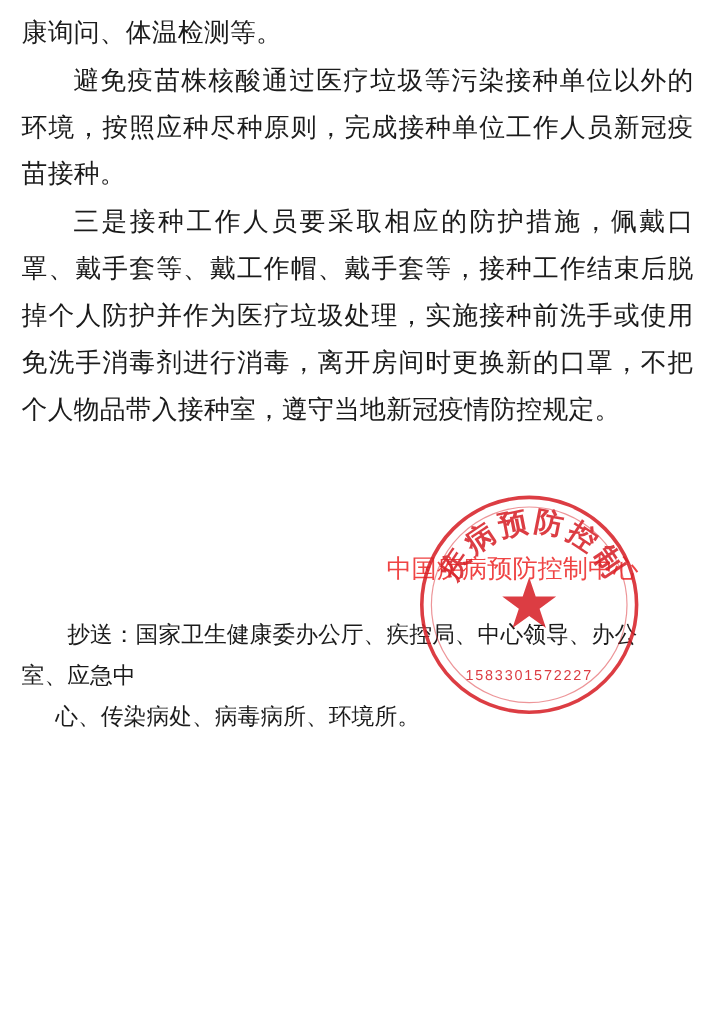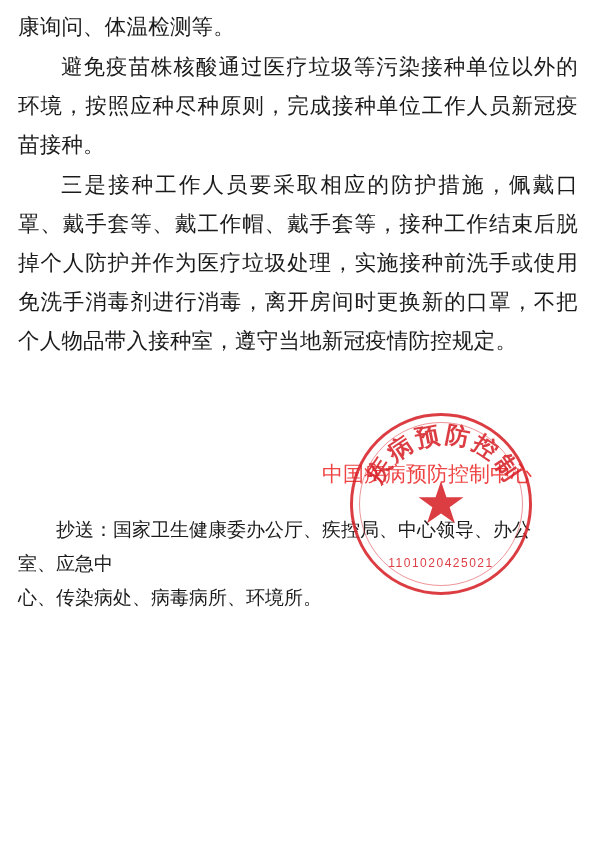--- a/index.html
+++ b/index.html
@@ -117,20 +117,21 @@
     font-size: 19px;
     line-height: 34px;
   }
   .cc-line {
     text-indent: 38px;
     white-space: pre-wrap;
     word-break: break-all;
   }
   .cc-line.cont {
     text-indent: 0;
+    margin-left: 28px;
   }
 </style>
 </head>
 <body>
 
 <div class="page">
 
   <p class="para">康询问、体温检测等。</p>
   <p class="para indent">避免疫苗株核酸通过医疗垃圾等污染接种单位以外的环境，按照应种尽种原则，完成接种单位工作人员新冠疫苗接种。</p>
   <p class="para indent">三是接种工作人员要采取相应的防护措施，佩戴口罩、戴手套等、戴工作帽、戴手套等，接种工作结束后脱掉个人防护并作为医疗垃圾处理，实施接种前洗手或使用免洗手消毒剂进行消毒，离开房间时更换新的口罩，不把个人物品带入接种室，遵守当地新冠疫情防控规定。</p>
@@ -145,21 +146,21 @@
       <div class="seal-inner"></div>
       <svg class="seal-arc" viewBox="0 0 182 182">
         <defs>
           <path id="arcpath" d="M 22,96 A 69,69 0 0 1 160,96"></path>
         </defs>
         <text>
           <textPath href="#arcpath" startOffset="50%" text-anchor="middle">疾病预防控制</textPath>
         </text>
       </svg>
       <div class="seal-star"></div>
-      <div class="seal-code">1101020425021</div>
+      <div class="seal-code">1583301572227</div>
     </div>
 
   </div>
 
   <div class="cc-block">
     <div class="cc-line">抄送：国家卫生健康委办公厅、疾控局、中心领导、办公室、应急中</div>
     <div class="cc-line cont">心、传染病处、病毒病所、环境所。</div>
   </div>
 
 </div>

